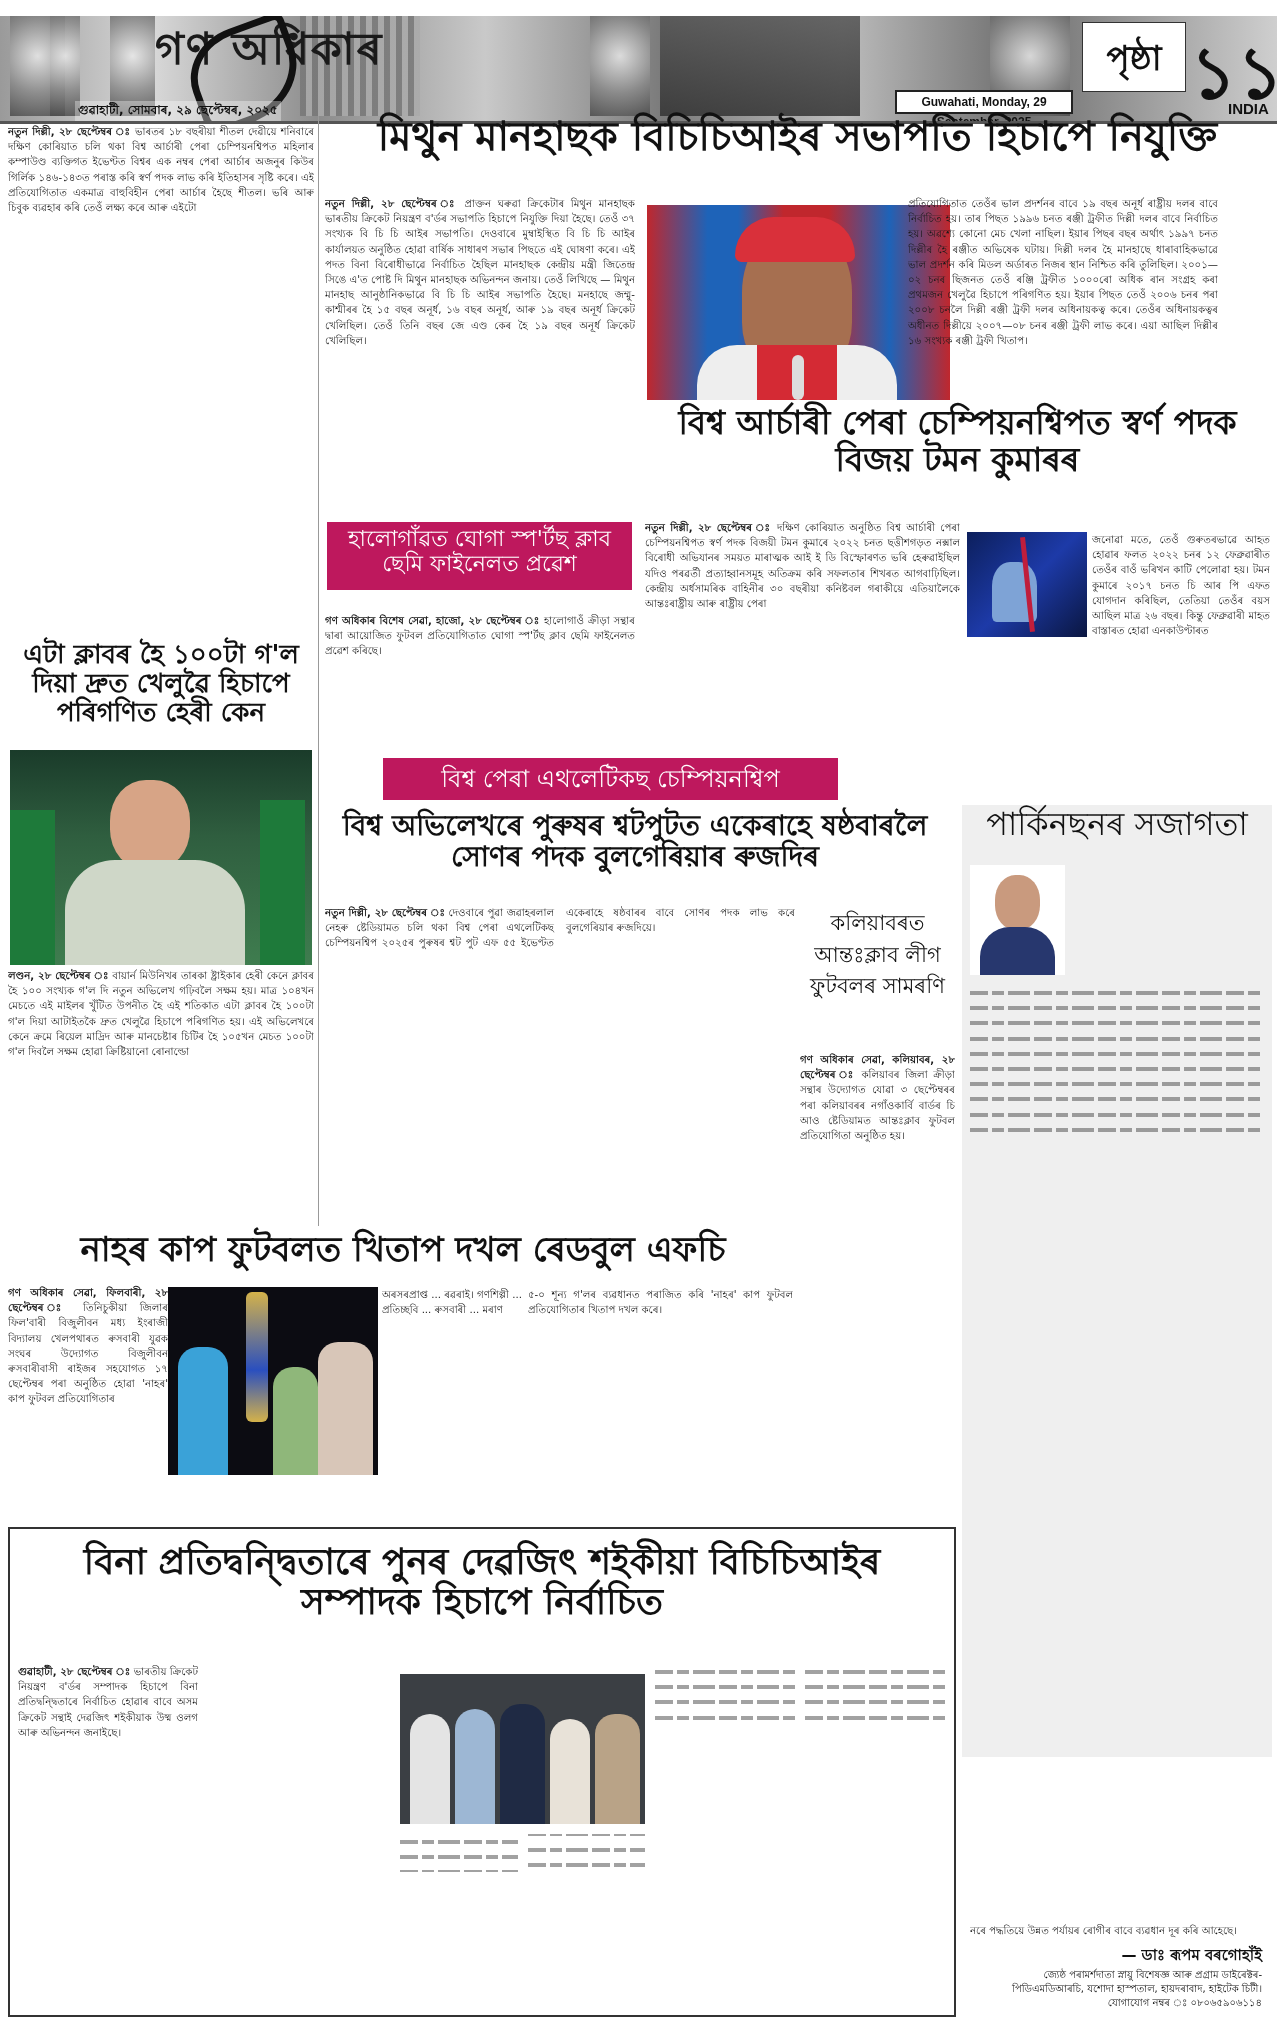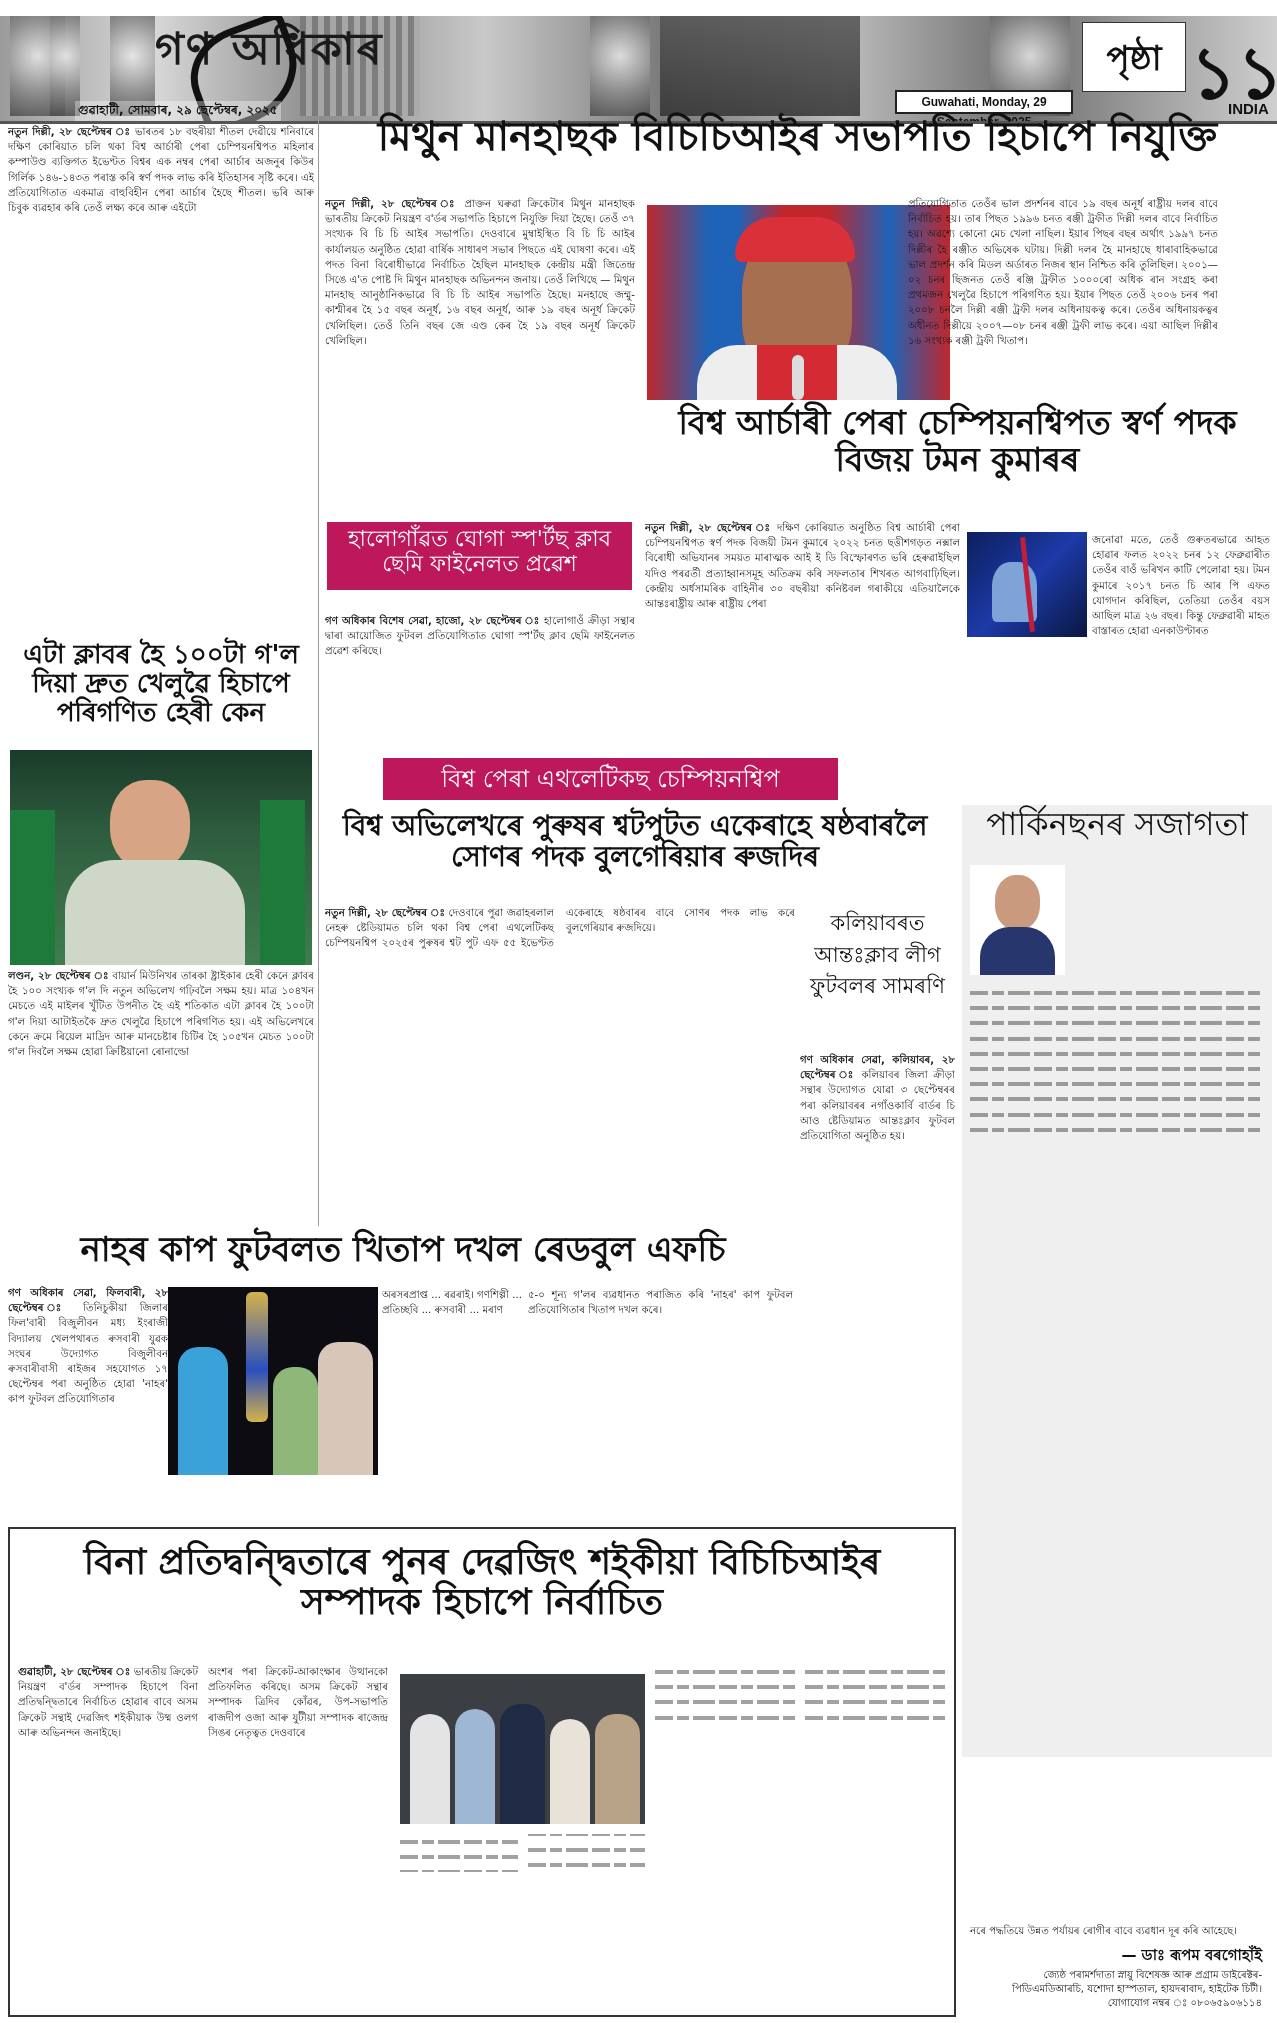--- a/index.html
+++ b/index.html
@@ -181,23 +181,20 @@
     <span>৫-০ শূন্য গ'লৰ ব্যৱধানত পৰাজিত কৰি 'নাহৰ' কাপ ফুটবল প্ৰতিযোগিতাৰ খিতাপ দখল কৰে।</span>
   </div>
 </article>
 
 <section class="abs boxed" style="left:8px;top:1527px;width:948px;height:490px;">
   <h2 class="hl" style="margin:12px 20px 12px;font-size:36px;">বিনা প্ৰতিদ্বন্দ্বিতাৰে পুনৰ দেৱজিৎ শইকীয়া বিচিচিআইৰ সম্পাদক হিচাপে নিৰ্বাচিত</h2>
   <div class="body" style="position:absolute;left:8px;top:135px;width:180px;height:345px;">
     <b>গুৱাহাটী, ২৮ ছেপ্টেম্বৰ ঃ</b>
     <span>ভাৰতীয় ক্ৰিকেট নিয়ন্ত্ৰণ ব'ৰ্ডৰ সম্পাদক হিচাপে বিনা প্ৰতিদ্বন্দ্বিতাৰে নিৰ্বাচিত হোৱাৰ বাবে অসম ক্ৰিকেট সন্থাই দেৱজিৎ শইকীয়াক উষ্ম ওলগ আৰু অভিনন্দন জনাইছে।</span>
   </div>
-  <div class="body" style="position:absolute;left:198px;top:135px;width:180px;height:345px;">
-    <span>অংশৰ পৰা ক্ৰিকেট-আকাংক্ষাৰ উত্থানকো প্ৰতিফলিত কৰিছে। অসম ক্ৰিকেট সন্থাৰ সম্পাদক ত্ৰিদিব কোঁৱৰ, উপ-সভাপতি ৰাজদীপ ওজা আৰু যুটীয়া সম্পাদক ৰাজেন্দ্ৰ সিঙৰ নেতৃত্বত দেওবাৰে</span>
-  </div>
   <div class="photo" style="position:absolute;left:390px;top:145px;width:245px;height:150px;background:#3b3f44;">
     <div style="position:absolute;left:10px;top:40px;width:40px;height:110px;border-radius:20px 20px 0 0;background:#e4e4e4;"></div>
     <div style="position:absolute;left:55px;top:35px;width:40px;height:115px;border-radius:20px 20px 0 0;background:#9db7d4;"></div>
     <div style="position:absolute;left:100px;top:30px;width:45px;height:120px;border-radius:20px 20px 0 0;background:#1f2a44;"></div>
     <div style="position:absolute;left:150px;top:45px;width:40px;height:105px;border-radius:20px 20px 0 0;background:#e8e2d8;"></div>
     <div style="position:absolute;left:195px;top:40px;width:45px;height:110px;border-radius:20px 20px 0 0;background:#b9a387;"></div>
   </div>
   <div class="body" style="position:absolute;left:390px;top:305px;width:245px;height:175px;column-count:2;column-gap:10px;">
     <span class="line-fill"></span>
       <span class="line-fill"></span>

